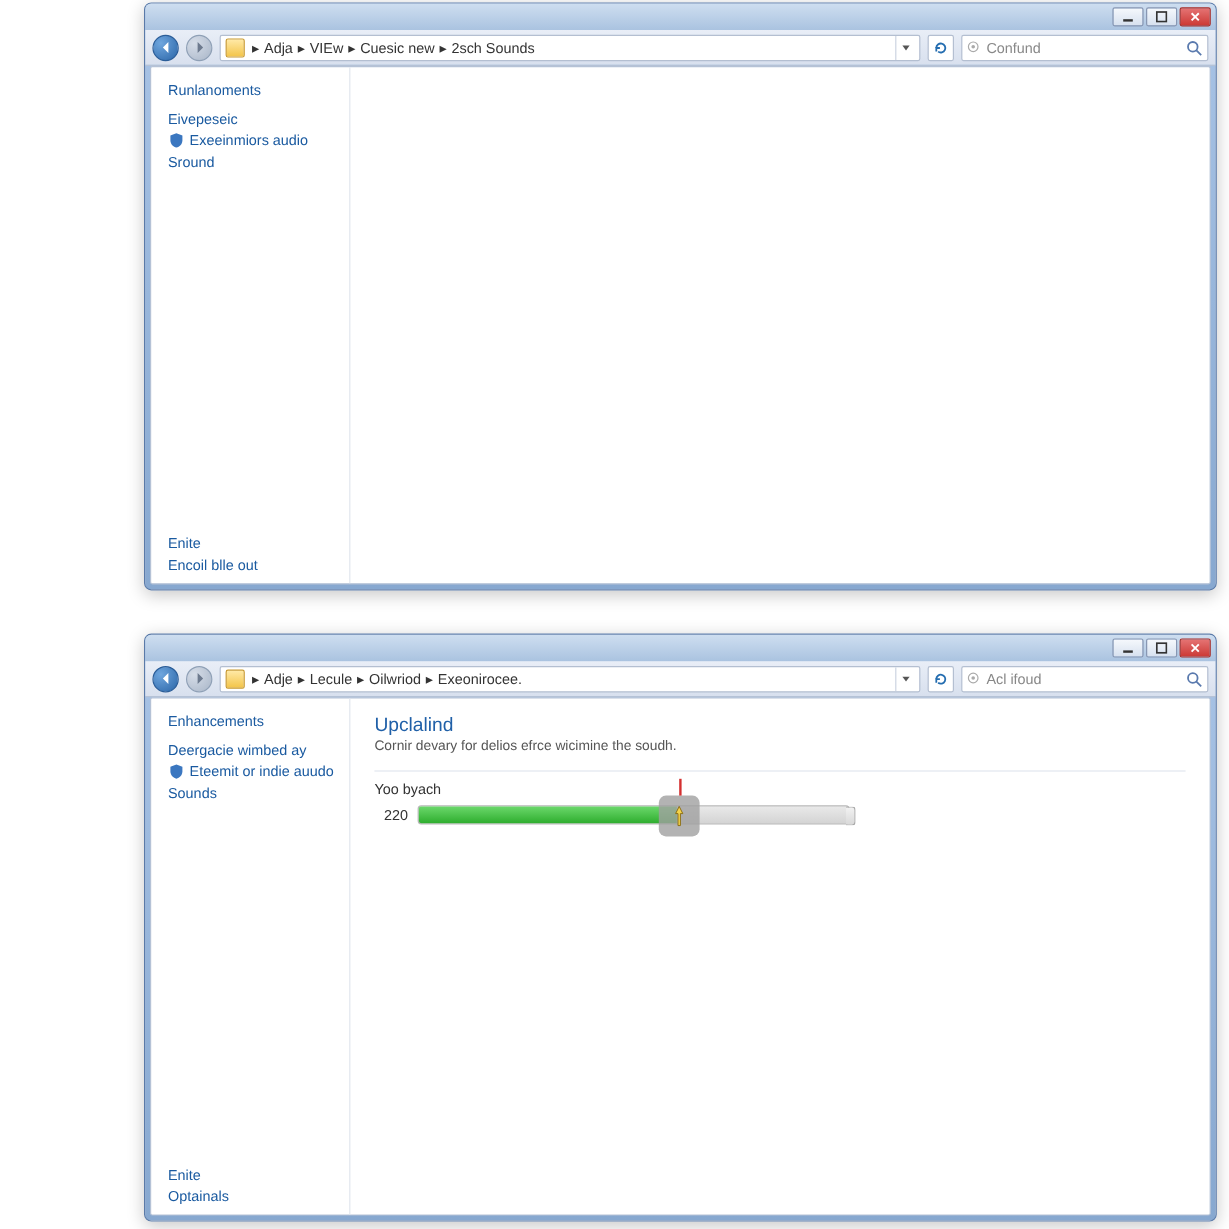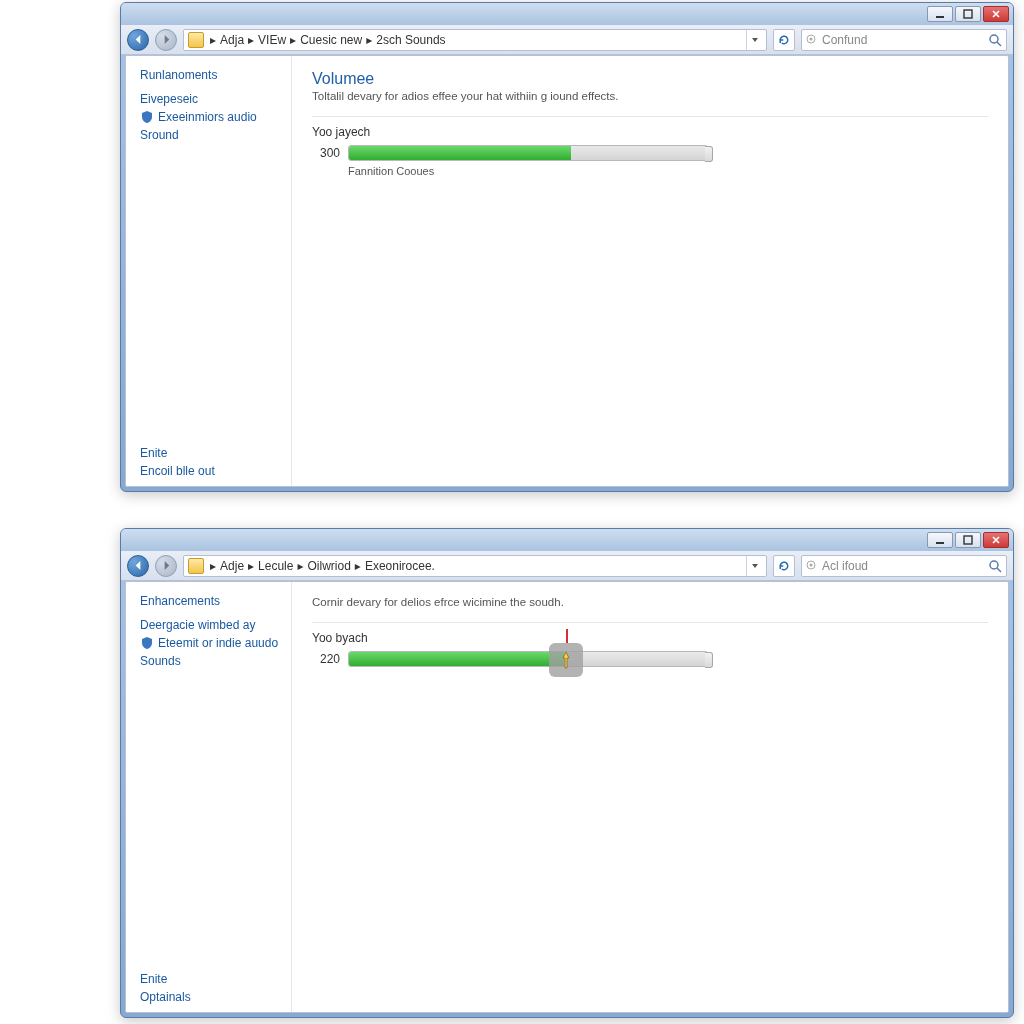--- a/index.html
+++ b/index.html
@@ -270,35 +270,20 @@
       <div class="sb-link">
         <span>Sround</span>
       </div>
       <div class="sb-spacer"></div>
       <div class="sb-bottom">
         <a>Enite</a>
         <a>Encoil blle out</a>
       </div>
     </div>
 
-    <div class="content">
-      <h2 class="c-title">Volumee</h2>
-      <div class="c-sub">Toltalil devary for adios effee your hat withiin g iound effects.</div>
-      <hr class="sep">
-      <div class="c-label">Yoo jayech</div>
-
-      <div class="slider-line">
-        <span class="val-num">300</span>
-        <div class="slider-shell">
-          <div class="slider-fill" style="width:62%"></div>
-          <div class="slider-end"></div>
-        </div>
-      </div>
-      <div class="slider-caption">Fannition Cooues</div>
-    </div>
   </div>
 </div>
 
 <div class="window window-b">
 
   <div class="titlebar">
     <div class="win-btn">
       <svg viewBox="0 0 10 10">
           <rect x="1" y="7" width="8" height="2" fill="#333"></rect>
         </svg>
@@ -380,20 +365,21 @@
         <span>Sounds</span>
       </div>
       <div class="sb-spacer"></div>
       <div class="sb-bottom">
         <a>Enite</a>
         <a>Optainals</a>
       </div>
     </div>
 
     <div class="content" style="position:relative;">
+      <h2 class="c-title">Upclalind</h2>
       <div class="c-sub">Cornir devary for delios efrce wicimine the soudh.</div>
       <hr class="sep">
       <div class="c-label">Yoo byach</div>
 
       <div class="slider-line" style="position:relative;">
         <span class="val-num">220</span>
         <div class="slider-shell" style="position:relative;">
           <div class="slider-fill" style="width:60%"></div>
           <div class="slider-end"></div>
 

